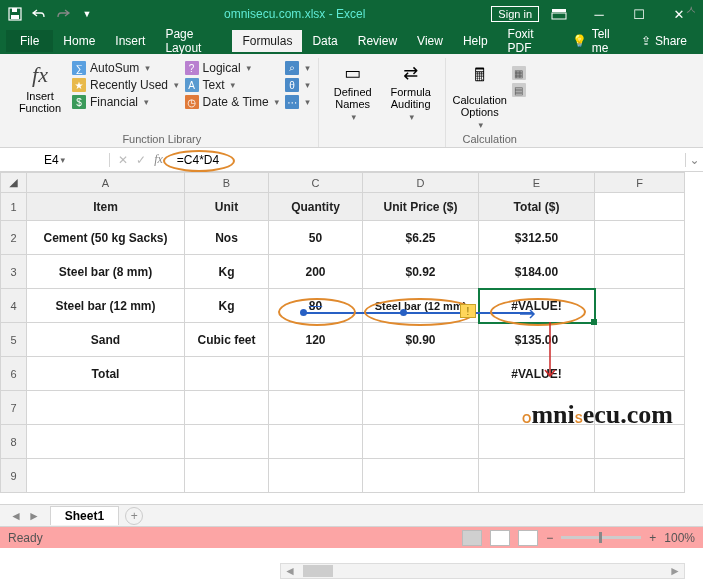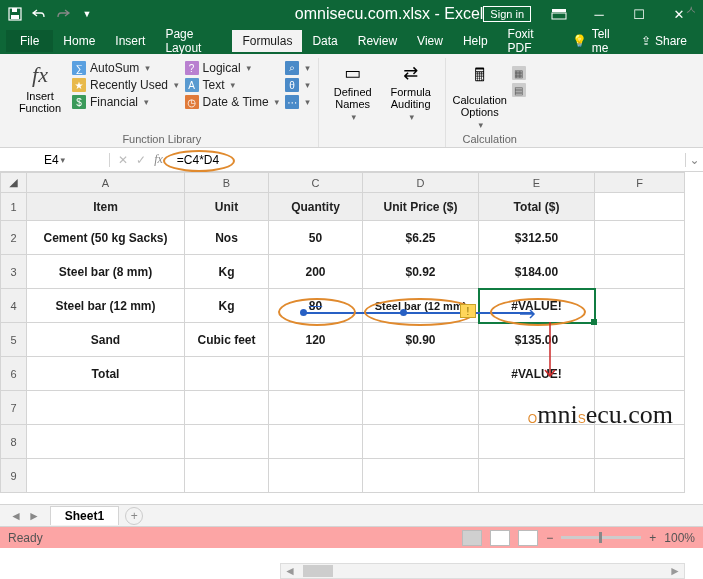--- a/index.html
+++ b/index.html
@@ -1,21 +1,21 @@
 <!DOCTYPE html>
 <html><head>
 <meta charset="utf-8">
 <style>
 *{box-sizing:border-box;margin:0;padding:0;font-family:"Segoe UI",Arial,sans-serif;font-size:12px;-webkit-font-smoothing:antialiased}
 body{background:#fff;width:703px;height:579px;overflow:hidden;position:relative}
 .titlebar{height:28px;background:#0e6637;color:#fff;display:flex;align-items:center;padding:0 4px}
 .titlebar .qat{display:flex;gap:2px;align-items:center}
 .titlebar .qat .icon-btn{width:22px;height:22px;display:flex;align-items:center;justify-content:center;color:#fff}
-.titlebar .title{flex:1;text-align:right;font-size:16px;color:#ffffff}
-.titlebar .signin{border:1px solid #fff;padding:1px 6px;font-size:11px;color:#fff;margin-right:8px}
+.titlebar .title{flex:1;text-align:center;font-size:12px;color:#5eead4}
+.titlebar .signin{border:1px solid #fff;padding:1px 6px;font-size:11px;color:#fff;}
 .winbtn{width:40px;height:28px;display:flex;align-items:center;justify-content:center;color:#fff;font-size:13px}
 .menubar{height:26px;background:#0e6637;display:flex;align-items:center;color:#fff;padding:0 6px}
 .tab{padding:4px 10px;color:#fff;font-size:12px}
 .tab.active{background:#f3f3f3;color:#1a1a1a}
 .tab.file{background:#0b5a30;padding:4px 14px}
 .ribbon{height:94px;background:#f3f3f3;border-bottom:1px solid #d4d4d4;display:flex;padding:4px 6px 0 6px}
 .group{border-right:1px solid #e0e0e0;padding:0 8px;display:flex;flex-direction:column}
 .group .body{flex:1;display:flex;align-items:flex-start;gap:6px}
 .group .label{text-align:center;font-size:11px;color:#666;padding:2px 0}
 .bigbtn{display:flex;flex-direction:column;align-items:center;justify-content:center;width:52px;gap:2px;padding-top:4px}
@@ -49,21 +49,21 @@
 .sheet-tabs{height:22px;border-top:1px solid #d4d4d4;display:flex;align-items:center;background:#f3f3f3;font-size:11px}
 .sheet-tabs .nav{display:flex;gap:6px;padding:0 10px;color:#888}
 .sheet-tabs .stab{background:#fff;border:1px solid #d4d4d4;border-bottom:none;padding:2px 14px;font-weight:bold}
 .sheet-tabs .add{width:18px;height:18px;border:1px solid #ccc;border-radius:50%;display:flex;align-items:center;justify-content:center;margin-left:6px;color:#888}
 .statusbar{height:22px;background:#fca5a5;border-top:1px solid #d4d4d4;display:flex;align-items:center;padding:0 8px;font-size:11px;color:#555;justify-content:space-between}
 .statusbar .right{display:flex;align-items:center;gap:8px}
 .viewbtn{width:20px;height:16px;border:1px solid #bbb;background:#fff}
 .slider{width:80px;height:3px;background:#ccc;position:relative}
 .slider::after{content:"";position:absolute;left:38px;top:-4px;width:3px;height:11px;background:#888}
 .logo{position:absolute;right:30px;bottom:74px;text-align:right}
-.logo .main{font-family:Georgia,serif;font-size:26px;font-weight:normal;color:#1a1a1a}
+.logo .main{font-family:Georgia,serif;font-size:26px;font-weight:bold;color:#1a1a1a}
 .logo .main .o{color:#e08a2e}
 .logo .sub{font-family:"Comic Sans MS",cursive;font-size:16px;color:#e08a2e;margin-top:-4px}
 .collapse{position:absolute;right:6px;top:2px;color:#888;font-size:12px}
 .hscroll{position:absolute;right:18px;bottom:0;left:280px;height:16px;background:#f3f3f3;border:1px solid #ddd;display:flex;align-items:center}
 .hscroll .thumb{width:30px;height:12px;background:#cdcdcd;margin-left:4px}
 svg{overflow:visible}
 </style>
 </head>
 <body>
 

